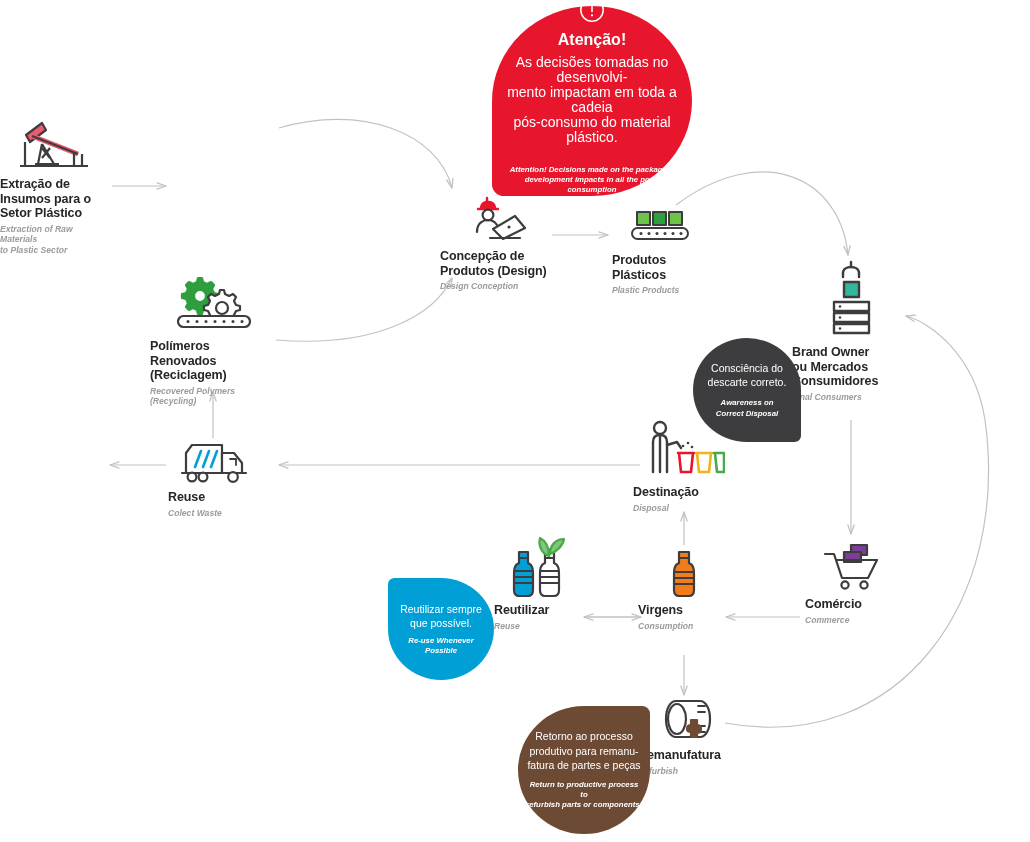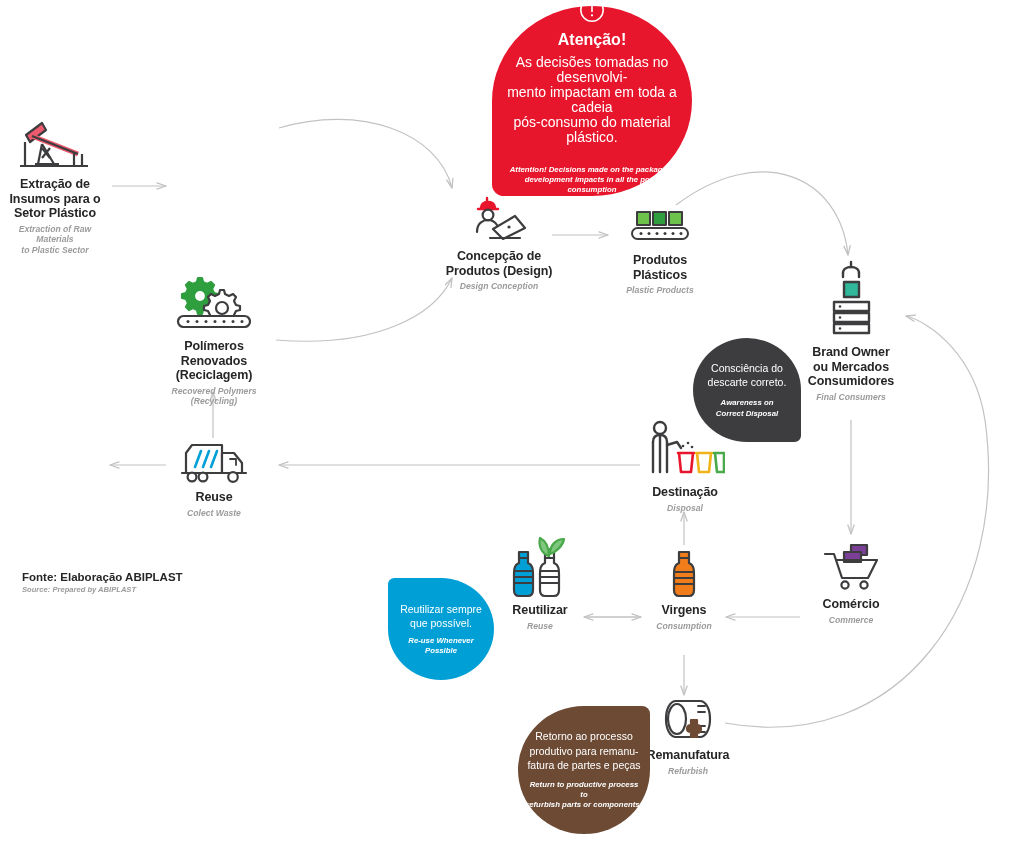--- a/index.html
+++ b/index.html
@@ -1,19 +1,19 @@
 <!DOCTYPE html>
 <html><head>
 <meta charset="utf-8">
 <style>
   html,body{margin:0;padding:0;background:#ffffff;}
   body{font-family:"Liberation Sans", sans-serif;}
   #stage{position:relative;width:1030px;height:842px;background:#fff;overflow:hidden;}
   #arrows{position:absolute;left:0;top:0;width:1030px;height:842px;}
-  .node{position:absolute;text-align:center;}
+  .node{position:absolute;text-align:left;}
   .node .ico{display:flex;align-items:flex-end;justify-content:center;}
   .node .lbl{font-size:12.5px;line-height:14.5px;color:#262628;font-weight:700;letter-spacing:-0.1px;margin-top:5px;}
   .node .sub{font-size:8.6px;line-height:10.5px;color:#9b9b9d;font-style:italic;margin-top:3px;font-weight:700;}
   .bubble{position:absolute;color:#fff;text-align:center;display:flex;flex-direction:column;align-items:center;justify-content:center;}
   .bubble .bt{font-weight:700;font-size:16px;margin-bottom:6px;}
   .bubble .bp{font-size:14px;line-height:15px;font-weight:400;}
   .bubble .bs{font-size:7.8px;line-height:10.2px;font-style:italic;margin-top:20px;font-weight:700;}
   .b-red{background:#e8162c;border-radius:50% 50% 50% 6%;}
   .b-dark{background:#3d3d3f;border-radius:50% 50% 6% 50%;}
   .b-blue{background:#00a0d6;border-radius:6% 50% 50% 50%;}
@@ -316,18 +316,14 @@
   <div class="bubble b-blue" style="left:388px;top:578px;width:106px;height:102px;padding:0 7px;box-sizing:border-box;">
     <div class="bp" id="cal-2-p">Reutilizar sempre<br>que possível.</div>
     <div class="bs" id="cal-2-s" style="margin-top:6px;">Re-use Whenever<br>Possible</div>
   </div>
 
   <div class="bubble b-brown" style="left:518px;top:706px;width:132px;height:128px;padding:0 8px;box-sizing:border-box;align-items:center;">
     <div class="bp" id="cal-3-p">Retorno ao processo<br>produtivo para remanu-<br>fatura de partes e peças</div>
     <div class="bs" id="cal-3-s" style="margin-top:7px;">Return to productive process to<br>refurbish parts or components.</div>
   </div>
 
-  <div id="source">
-    <div class="s1">Fonte: Elaboração ABIPLAST</div>
-    <div class="s2">Source: Prepared by ABIPLAST</div>
-  </div>
 
 </div>
 
 </body></html>

